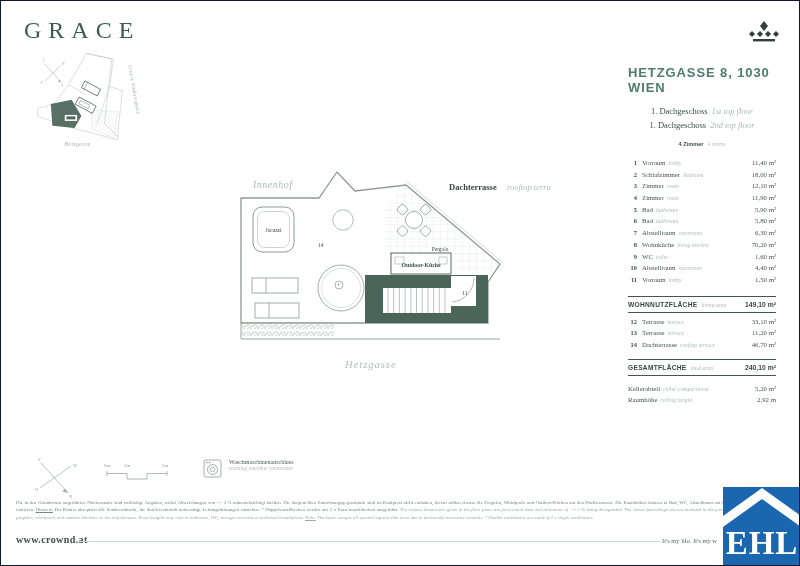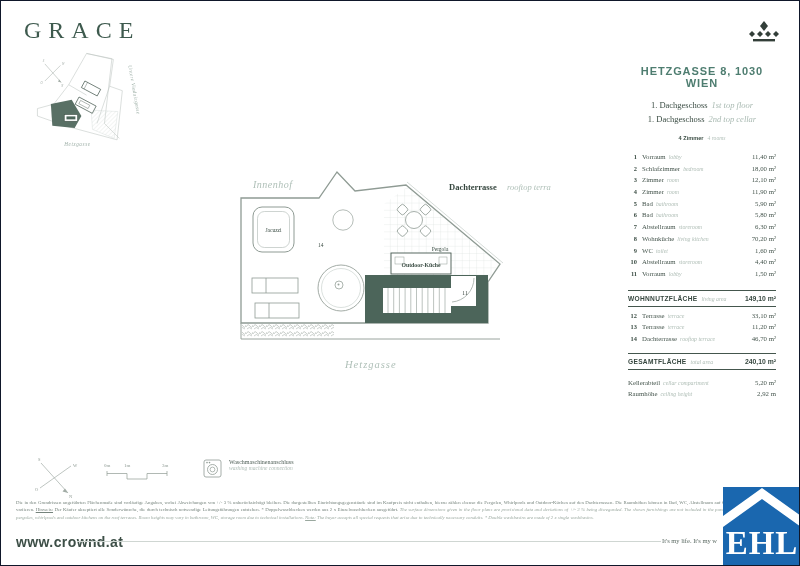--- a/index.html
+++ b/index.html
@@ -3,22 +3,22 @@
 <meta charset="utf-8">
 <style>
   html,body{margin:0;padding:0;background:#f3f3f3;}
   .page{position:relative;width:800px;height:566px;background:#ffffff;border:1px solid #0f172a;
         box-sizing:border-box;overflow:hidden;font-family:"Liberation Serif",serif;color:#3d4f47;}
   .abs{position:absolute;}
   
   .grace{left:23px;top:16px;font-size:24px;letter-spacing:7px;color:#3e5a4e;font-weight:400;}
   
   .panel{left:627px;top:64px;width:148px;}
-  .addr{text-align:center;font-family:"Liberation Sans",sans-serif;font-weight:bold;
-        font-size:11px;letter-spacing:0.9px;color:#4e7d70;}
+  .addr{text-align:left;font-family:"Liberation Sans",sans-serif;font-weight:bold;
+        font-size:13px;letter-spacing:0.9px;color:#4e7d70;}
   .top-title{text-align:center;font-size:27px;color:#2f3b35;letter-spacing:1px;margin-top:14px;}
   .floors{margin-top:8px;text-align:center;line-height:12px;}
   .floors .de{font-weight:normal;font-size:8.5px;color:#3c4e45;}
   .floors .en{font-style:italic;font-size:8.5px;color:#a9bab2;text-align:right;}
   .zimmer{text-align:center;margin-top:1px;}
   .zimmer .de{font-weight:bold;font-size:5.6px;color:#3c4e45;font-family:"Liberation Sans",sans-serif;}
   .zimmer .en{font-style:italic;font-size:5.6px;color:#b3c1ba;}
   .rooms{margin-top:9px;}
   .row{display:flex;align-items:baseline;height:11.7px;}
   .row .num{width:9px;text-align:right;font-weight:bold;font-size:6.4px;color:#3c4e45;flex:none;}
@@ -35,22 +35,22 @@
   .mt1{margin-top:8px;} .mt2{margin-top:5px;} .mt3{margin-top:6px;} .mt4{margin-top:9px;}
   .xrow{display:flex;align-items:baseline;height:11px;}
   .xrow .lbl{font-size:6.8px;color:#46564e;flex:none;}
   .xrow .en{margin-left:3px;font-style:italic;font-size:5.8px;color:#adbcb4;flex:1;}
   .xrow .val{text-align:right;font-size:6.8px;color:#46564e;flex:none;}
   
   .disc{left:15px;top:498px;width:772px;font-size:4.8px;line-height:1.55;color:#75837c;text-align:justify;}
   .disc .en{font-style:italic;color:#9aa89f;}
   .disc .u{text-decoration:underline;}
   
-  .site{left:15px;top:533px;font-family:Liberation Sans, sans-serif;font-weight:bold;
-        font-size:14px;letter-spacing:0.4px;color:#3d4f47;}
+  .site{left:15px;top:533px;font-family:Liberation Serif, serif;font-weight:bold;
+        font-size:10px;letter-spacing:0.4px;color:#3d4f47;}
   .rule{left:76px;top:540px;width:584px;height:1px;background:#cfd6d2;}
   .tagline{left:661px;top:536px;font-size:6.5px;color:#5c6b64;white-space:nowrap;}
   .legend-de{font-size:6px;color:#4e5e56;}
   .legend-en{font-size:5.5px;font-style:italic;color:#aebcb5;}
   svg text{font-family:"Liberation Serif",serif;}
 </style>
 </head>
 <body>
 
 <div class="page">
@@ -183,21 +183,21 @@
     <text x="506" y="189" font-size="8.5" font-style="italic" fill="#aebfb7">rooftop terrace</text>
     <text x="344" y="367" font-size="10.5" font-style="italic" fill="#aebfb7" letter-spacing="1">Hetzgasse</text>
   </svg>
 
   <div class="abs panel">
     <div class="addr">HETZGASSE 8, 1030 WIEN</div>
     <div class="floors">
       <div><span class="de">1. Dachgeschoss</span>
            <span class="en">1st top floor</span></div>
       <div><span class="de">1. Dachgeschoss</span>
-           <span class="en">2nd top cellar</span></div>
+           <span class="en">2nd top floor</span></div>
     </div>
     <div class="zimmer">
       <span class="de">4 Zimmer</span>
       <span class="en">4 rooms</span>
     </div>
 
     <div class="rooms">
       <div class="row">
           <span class="num">1</span>
           <span class="lbl">Vorraum</span>

